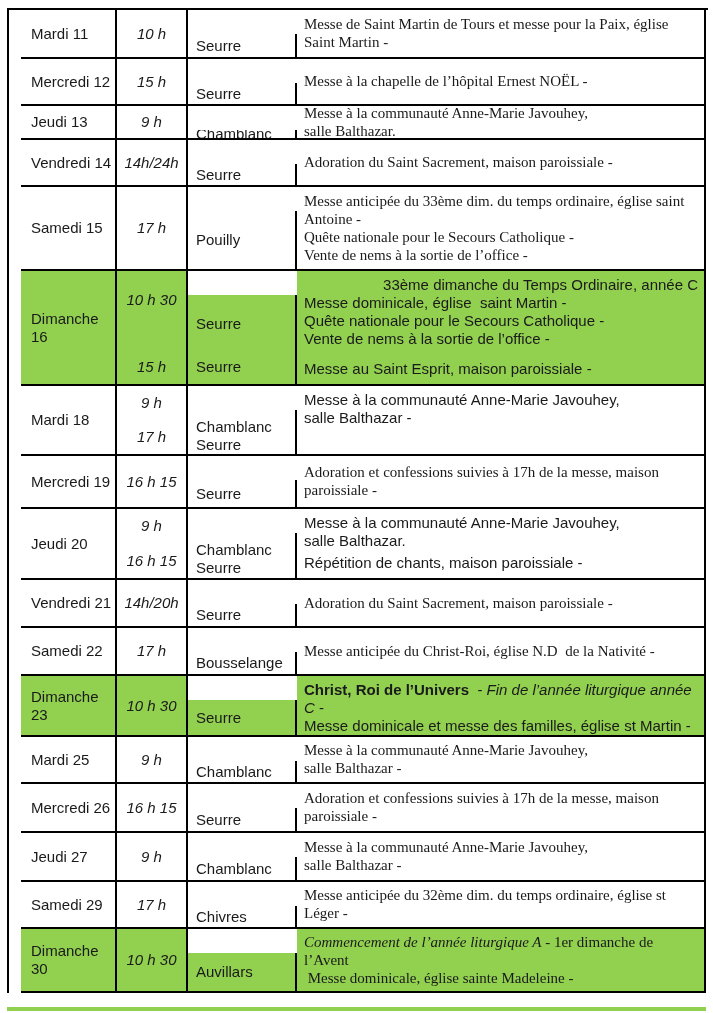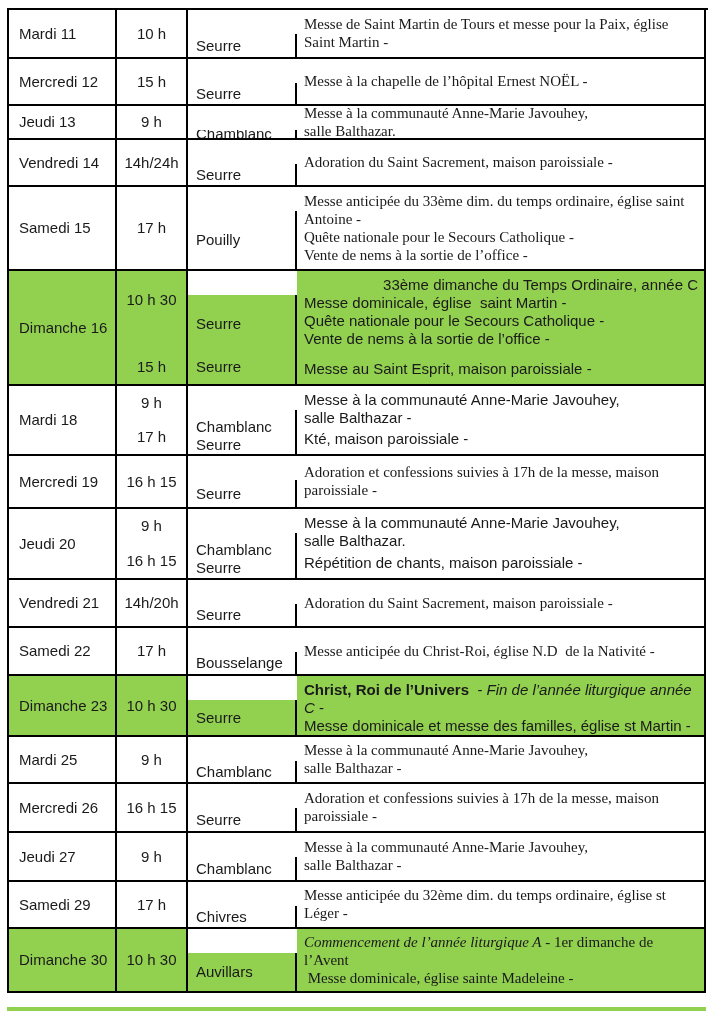--- a/index.html
+++ b/index.html
@@ -22,22 +22,22 @@
   .row{display:grid;grid-template-columns:108px 71px 109px 409px;}
   .cell{
     border-right:2px solid var(--border);
     border-bottom:2px solid var(--border);
     box-sizing:border-box;
     display:flex;flex-direction:column;
     font-size:15px;line-height:18px;
     overflow:hidden;background:#ffffff;
   }
   .row.hl .cell{background:var(--hl);}
-  .cell.day{justify-content:center;padding-left:10px;padding-right:2px;}
-  .cell.time{align-items:center;text-align:center;padding:8px 2px 8px;}
+  .cell.day{justify-content:center;padding-left:10px;padding-right:2px;margin-left:12px;}
+  .cell.time{align-items:center;text-align:center;padding:8px 2px 8px;font-style:italic;}
   .cell.time.single{justify-content:center;padding-top:0;padding-bottom:0;}
   .cell.place{padding:8px 4px 25px 8px;margin-top:24px;}
   .cell.place.single{justify-content:center;padding-top:0;padding-bottom:0;}
   .cell.tallpad{padding-top:20px;padding-bottom:8px;}
   .cell.desc{padding:5px 4px 6px 7px;}
   .cell.desc.centerv{justify-content:center;font-family:Liberation Serif, serif;}
   .push{margin-top:auto;}
   .para{white-space:pre-wrap;}
   .para.right{text-align:right;padding-right:2px;}
   .seg.b{font-weight:bold;}
@@ -152,21 +152,20 @@
         <div class="para">9 h</div>
         <div class="para push">17 h</div>
       </div>
       <div class="cell place">
         <div class="para">Chamblanc</div>
         <div class="para push">Seurre</div>
       </div>
       <div class="cell desc">
         <div class="para"><span class="seg">Messe à la communauté Anne-Marie Javouhey,</span></div>
         <div class="para"><span class="seg">salle Balthazar -</span></div>
-        <div class="para push"><span class="seg">Kté, maison paroissiale -</span></div>
       </div>
     </div>
     <div class="row" style="height: 53px;">
       <div class="cell day">
         <span class="para">Mercredi 19</span>
       </div>
       <div class="cell time single">
         <div class="para">16 h 15</div>
       </div>
       <div class="cell place single">

